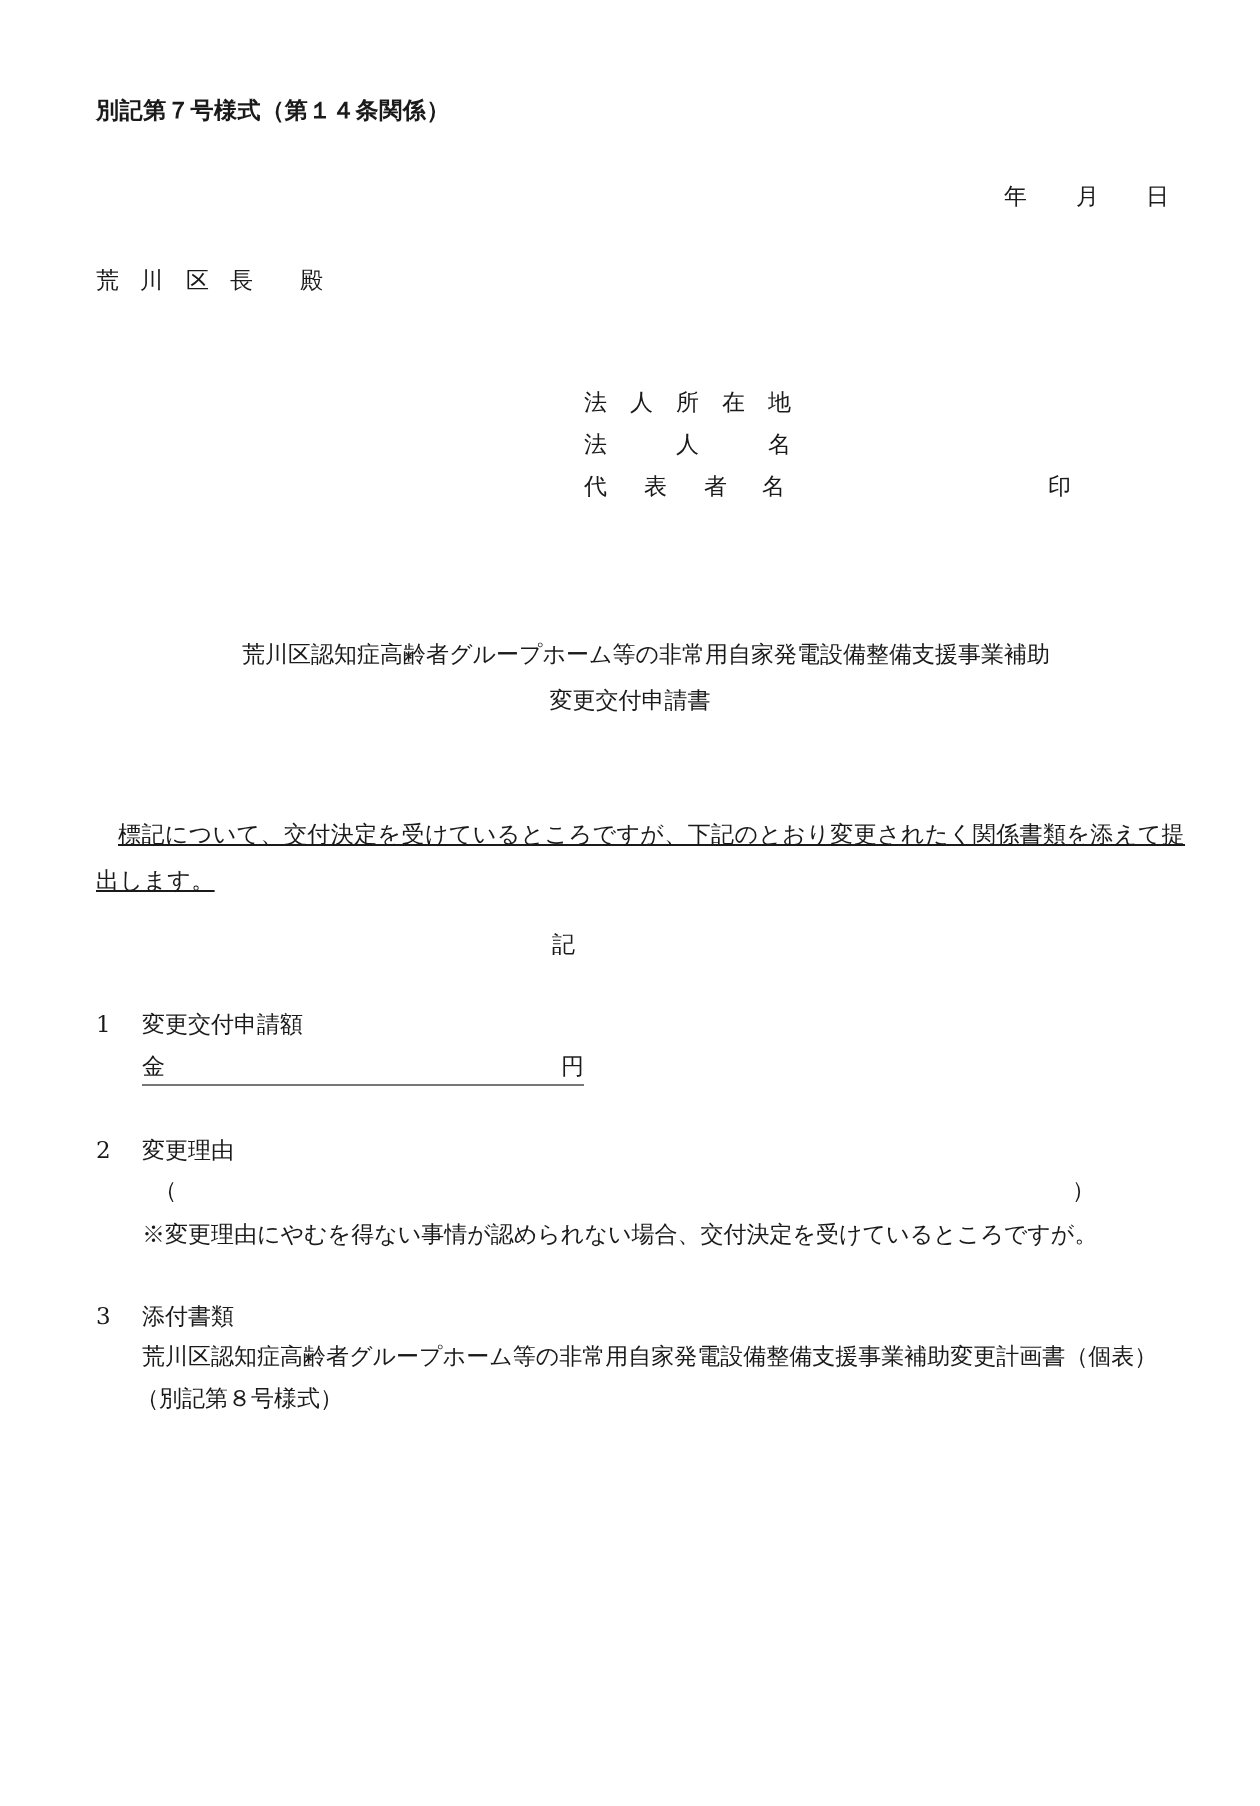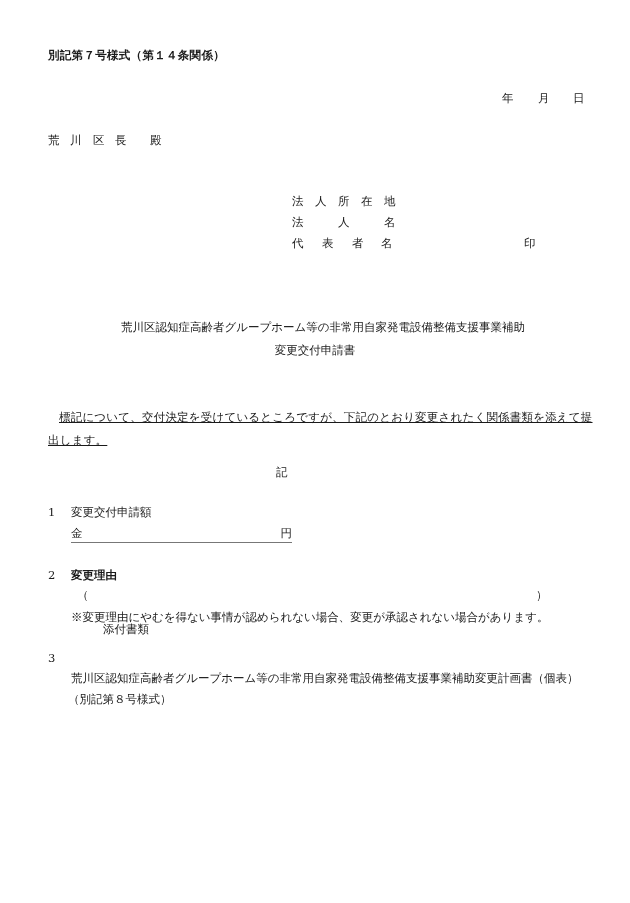--- a/index.html
+++ b/index.html
@@ -105,22 +105,22 @@
 <div class="abs ki">記</div>
 
 <div class="abs section-num" style="top:507px;">1</div>
 <div class="abs section-head" style="top:507px;text-align:right;">変更交付申請額</div>
 <div class="abs amount-line">
   <span class="kin">金</span>
   <span class="yen">円</span>
 </div>
 
 <div class="abs section-num" style="top:570px;">2</div>
-<div class="abs section-head" style="top:570px;font-weight:bold;">変更理由</div>
+<div class="abs section-head" style="top:570px;">変更理由</div>
 <div class="abs reason-open">（</div>
 <div class="abs" style="top:588px; left:92px; width:440px; height:16px;"></div>
 <div class="abs reason-close">）</div>
-<div class="abs reason-note">※変更理由にやむを得ない事情が認められない場合、変更が承認されない場合があります。</div>
+<div class="abs reason-note">※変更理由にやむを得ない事情が認められない場合、交付決定を受けているところですが。</div>
 
 <div class="abs section-num" style="top:653px;">3</div>
-<div class="abs section-head" style="top:624px;margin-left:32px;">添付書類</div>
+<div class="abs section-head" style="top:653px;">添付書類</div>
 <div class="abs attach-1">荒川区認知症高齢者グループホーム等の非常用自家発電設備整備支援事業補助変更計画書（個表）</div>
 <div class="abs attach-2">（別記第８号様式）</div>
 
 </body></html>

